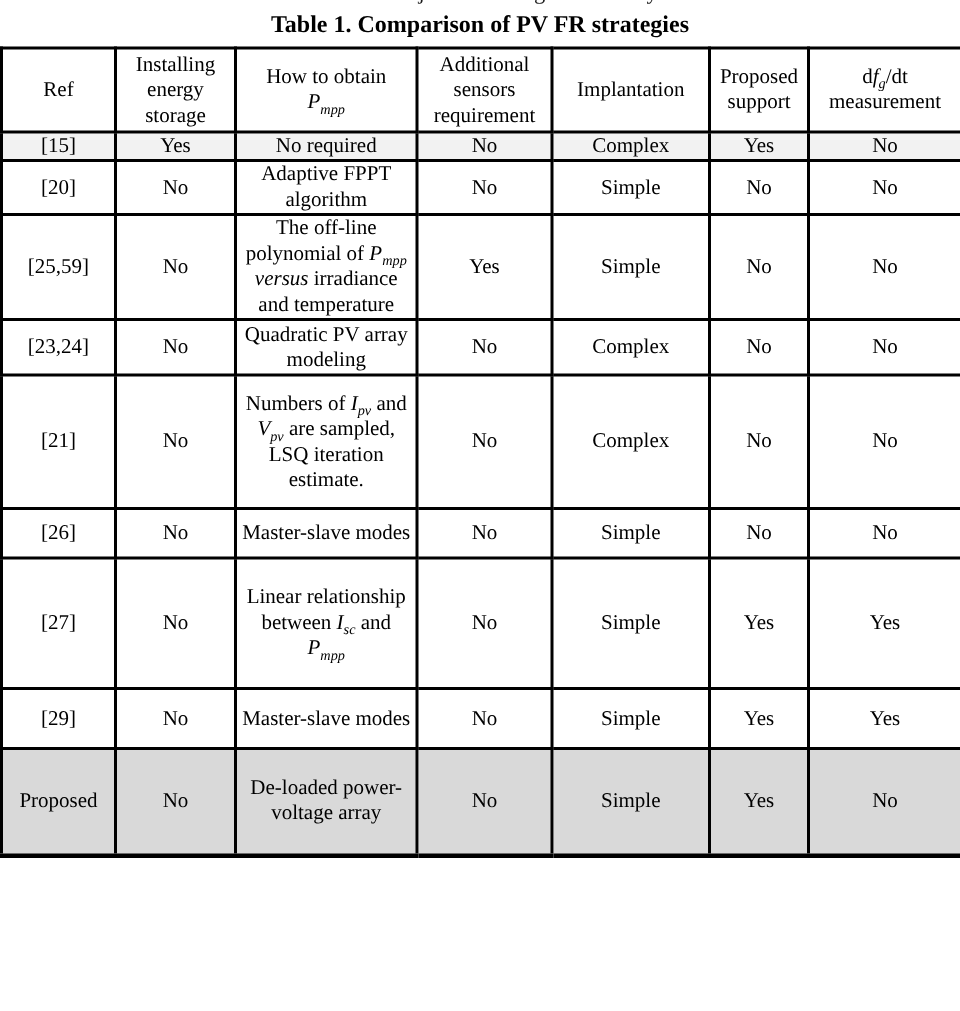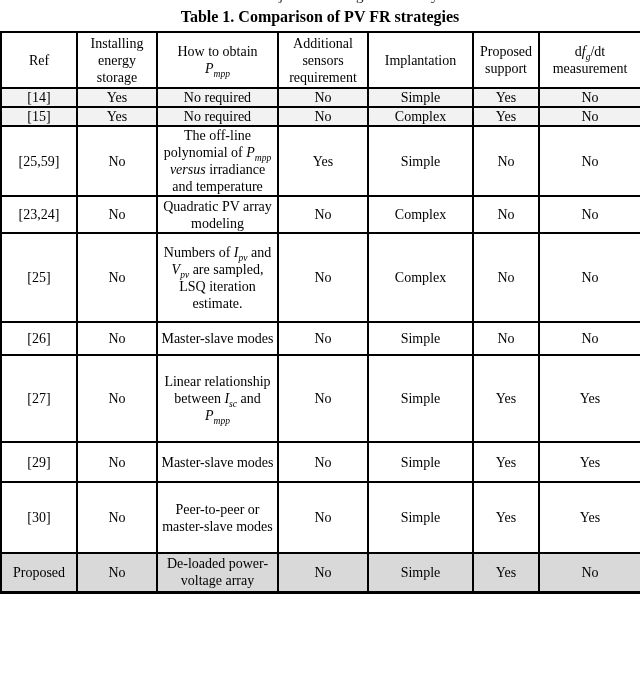--- a/index.html
+++ b/index.html
@@ -79,35 +79,35 @@
         <th>Installing energy storage</th>
         <th>How to obtain<br><span class="it">P</span><sub class="it">mpp</sub></th>
         <th>Additional sensors requirement</th>
         <th>Implantation</th>
         <th>Proposed support</th>
         <th>d<span class="it">f</span><sub class="it">g</sub>/dt measurement</th>
       </tr>
   </thead>
   <tbody>
       <tr class="light">
-        <td>[14]</td>
-        <td>Yes</td>
-        <td>No required</td>
-        <td>No</td>
-        <td>Simple</td>
-        <td>Yes</td>
-        <td>No</td>
-      </tr>
-      <tr class="light">
         <td>[15]</td>
         <td>Yes</td>
         <td>No required</td>
         <td>No</td>
         <td>Complex</td>
         <td>Yes</td>
+        <td>No</td>
+      </tr>
+      <tr>
+        <td>[20]</td>
+        <td>No</td>
+        <td>Adaptive FPPT algorithm</td>
+        <td>No</td>
+        <td>Simple</td>
+        <td>No</td>
         <td>No</td>
       </tr>
       <tr>
         <td>[25,59]</td>
         <td>No</td>
         <td>The off-line polynomial of <span class="it">P</span><sub class="it">mpp</sub><span class="it"> versus</span> irradiance and temperature</td>
         <td>Yes</td>
         <td>Simple</td>
         <td>No</td>
         <td>No</td>
@@ -115,21 +115,21 @@
       <tr>
         <td>[23,24]</td>
         <td>No</td>
         <td>Quadratic PV array modeling</td>
         <td>No</td>
         <td>Complex</td>
         <td>No</td>
         <td>No</td>
       </tr>
       <tr>
-        <td>[25]</td>
+        <td>[21]</td>
         <td>No</td>
         <td>Numbers of <span class="it">I</span><sub class="it">pv</sub> and <span class="it">V</span><sub class="it">pv</sub> are sampled, LSQ iteration estimate.</td>
         <td>No</td>
         <td>Complex</td>
         <td>No</td>
         <td>No</td>
       </tr>
       <tr>
         <td>[26]</td>
         <td>No</td>
@@ -150,29 +150,20 @@
       </tr>
       <tr>
         <td>[29]</td>
         <td>No</td>
         <td>Master-slave modes</td>
         <td>No</td>
         <td>Simple</td>
         <td>Yes</td>
         <td>Yes</td>
       </tr>
-      <tr>
-        <td>[30]</td>
-        <td>No</td>
-        <td>Peer-to-peer or master-slave modes</td>
-        <td>No</td>
-        <td>Simple</td>
-        <td>Yes</td>
-        <td>Yes</td>
-      </tr>
       <tr class="dark">
         <td>Proposed</td>
         <td>No</td>
         <td>De-loaded power-voltage array</td>
         <td>No</td>
         <td>Simple</td>
         <td>Yes</td>
         <td>No</td>
       </tr>
     </tbody>

